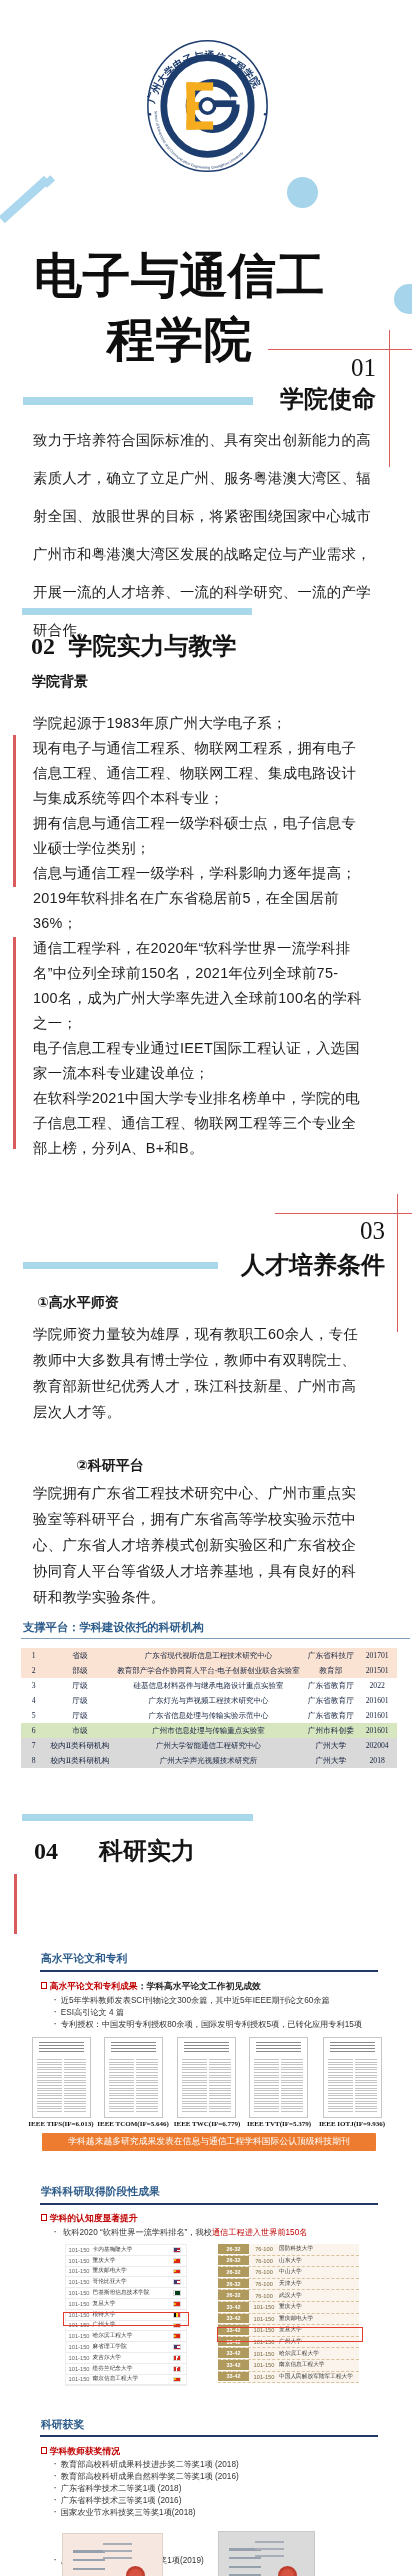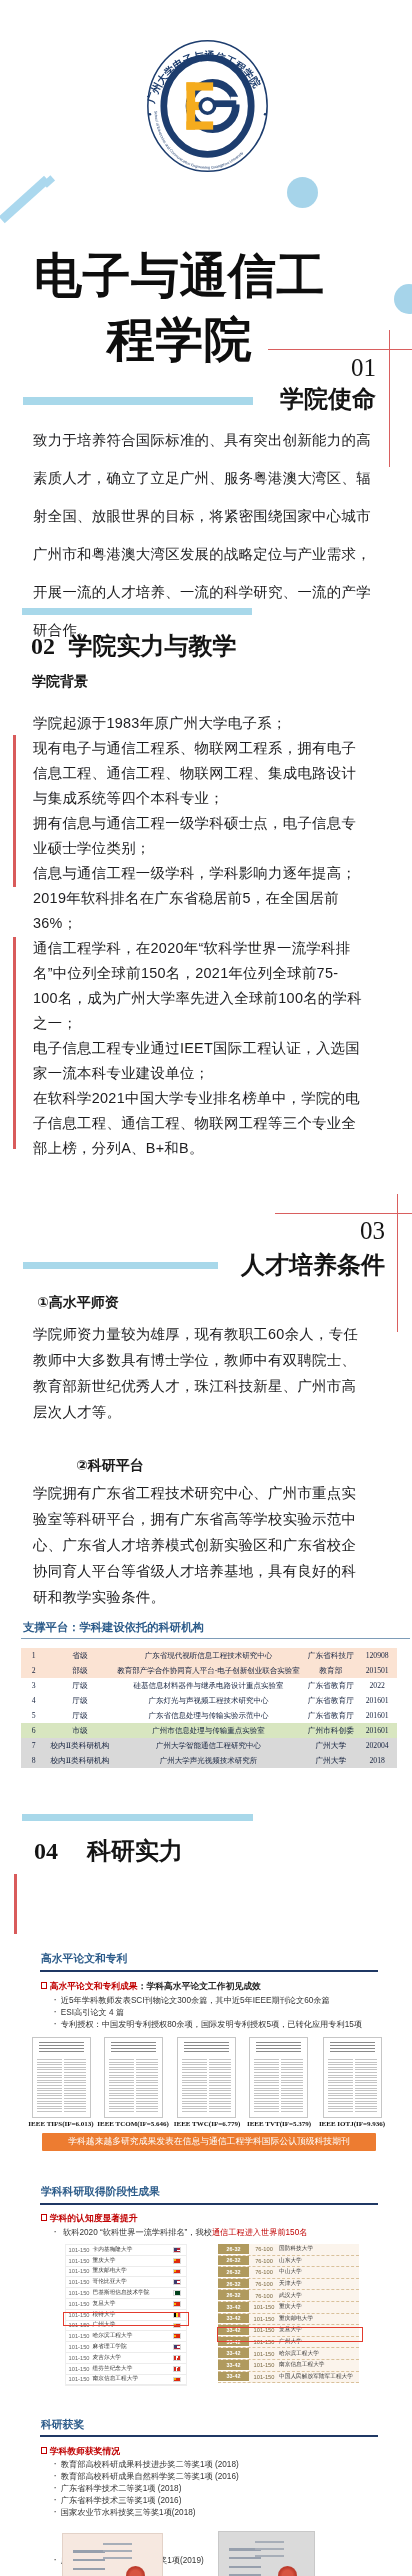--- a/index.html
+++ b/index.html
@@ -168,21 +168,21 @@
 
   <div class="panel" style="top:1612px;height:171px;"></div>
   <div class="blue-title" style="left:23px;top:1620px;">支撑平台：学科建设依托的科研机构</div>
   <div class="thin-underline" style="left:20.6px;top:1638px;width:389px;"></div>
   <div class="sup-table">
     <div class="srow bg-peach">
         <span class="c0">1</span>
         <span class="c1">省级</span>
         <span class="c2">广东省现代视听信息工程技术研究中心</span>
         <span class="c3">广东省科技厅</span>
-        <span class="c4">120908</span>
+        <span class="c4">201701</span>
       </div>
     <div class="srow bg-peach">
         <span class="c0">2</span>
         <span class="c1">部级</span>
         <span class="c2">教育部产学合作协同育人平台-电子创新创业联合实验室</span>
         <span class="c3">教育部</span>
         <span class="c4">201501</span>
       </div>
     <div class="srow bg-white">
         <span class="c0">3</span>
@@ -223,21 +223,21 @@
         <span class="c0">8</span>
         <span class="c1">校内Ⅱ类科研机构</span>
         <span class="c2">广州大学声光视频技术研究所</span>
         <span class="c3">广州大学</span>
         <span class="c4">2018</span>
       </div>
   </div>
 
   <div class="bluebar" style="left:21.6px;top:1814px;width:231px;height:6.7px;"></div>
   <div class="sec-header" style="left:34px;top:1835px;">
-    <span>04</span><span class="gap" style="margin-left:29px;text-align:center;">科研实力</span>
+    <span>04</span><span class="gap" style="margin-left:41px;text-align:center;">科研实力</span>
   </div>
   <div class="redline" style="left:14px;top:1874px;height:60px;"></div>
 
   <div class="panel" style="top:1943px;height:223px;"></div>
   <div class="blue-title" style="left:41px;top:1952px;font-size:10.8px;">高水平论文和专利</div>
   <div class="navy-underline" style="left:40px;top:1970px;width:338px;"></div>
   <div class="lead" style="left:41px;top:1981px;">
     <span class="redsq"></span><span class="red">高水平论文和专利成果</span><span>：学科高水平论文工作初见成效</span>
   </div>
   <div class="bullet" style="top:1995px;">近5年学科教师发表SCI刊物论文300余篇，其中近5年IEEE期刊论文60余篇</div>

